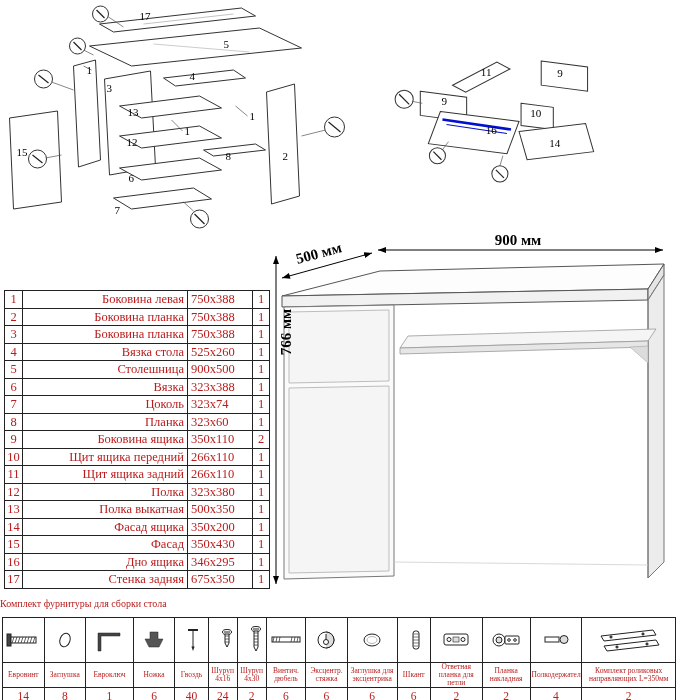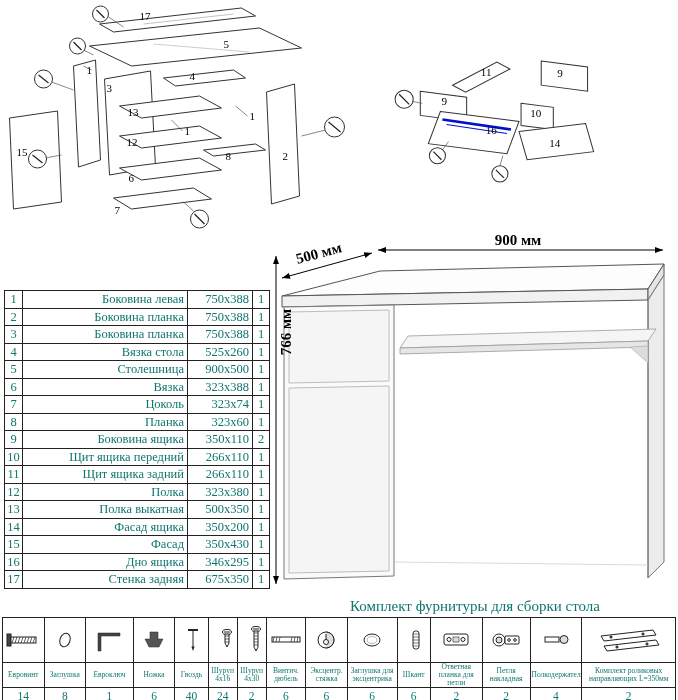--- a/index.html
+++ b/index.html
@@ -1,33 +1,33 @@
 <!DOCTYPE html>
 <html><head>
 <meta charset="utf-8">
 <style>
   html,body{margin:0;padding:0;background:#fff}
   #page{position:relative;width:678px;height:700px;background:#fff;overflow:hidden;
-        font-family:"Liberation Serif",serif;color:#0f766e}
+        font-family:"Liberation Serif",serif;color:#b91c1c}
   svg{position:absolute;overflow:visible}
   #diagLeft{left:0;top:0;width:352px;height:242px}
   #diagRight{left:382px;top:48px;width:262px;height:158px}
   #deskDraw{left:260px;top:232px;width:418px;height:364px}
   .panel{fill:#ffffff;stroke:#333;stroke-width:1}
   .leader{stroke:#555;stroke-width:0.7;fill:none}
   .callout{font-family:"Liberation Serif",serif;font-size:11px;fill:#000}
   
   #parts{position:absolute;left:4px;top:290px;border-collapse:collapse;font-size:12.5px}
   #parts td{border:1px solid #222;padding:0 3px;height:16.5px;line-height:16px;white-space:nowrap}
   #parts .c-num{width:15px;text-align:center;padding:0 1px}
   #parts .c-name{width:158px;text-align:right}
-  #parts .c-size{width:58px;text-align:right}
+  #parts .c-size{width:58px;text-align:left}
   #parts .c-qty{width:14px;text-align:center;padding:0 1px}
   
-  #hwTitle{position:absolute;left:0;top:598px;width:600px;text-align:right;font-size:15px}
+  #hwTitle{position:absolute;left:0;top:598px;width:600px;text-align:left;font-size:10px}
   #hw{position:absolute;left:2px;top:617px;width:674px;border-collapse:collapse;table-layout:fixed}
   #hw td{border:1px solid #222;text-align:center;vertical-align:middle;padding:0;overflow:hidden}
   #hw tr.ico td{height:44px}
   #hw tr.lbl td{height:18px;font-size:7.5px;line-height:8px;padding:0 1px}
   #hw tr.qty td{height:15px;font-size:11.5px;line-height:14px}
   .hwsvg{position:static;display:inline-block;vertical-align:middle}
   .dim{font-family:"Liberation Serif",serif;font-size:15px;font-weight:bold;fill:#000}
 </style>
 </head>
 <body>
@@ -404,21 +404,21 @@
         <td>Евроключ</td>
         <td>Ножка</td>
         <td>Гвоздь</td>
         <td>Шуруп 4x16</td>
         <td>Шуруп 4x30</td>
         <td>Винтич. дюбель</td>
         <td>Эксцентр. стяжка</td>
         <td>Заглушка для эксцентрика</td>
         <td>Шкант</td>
         <td>Ответная планка для петли</td>
-        <td>Петля накладная</td>
+        <td>Планка накладная</td>
         <td>Полкодержатель</td>
         <td>Комплект роликовых направляющих L=350мм</td>
       </tr>
       <tr class="qty">
         <td>14</td>
         <td>8</td>
         <td>1</td>
         <td>6</td>
         <td>40</td>
         <td>24</td>

